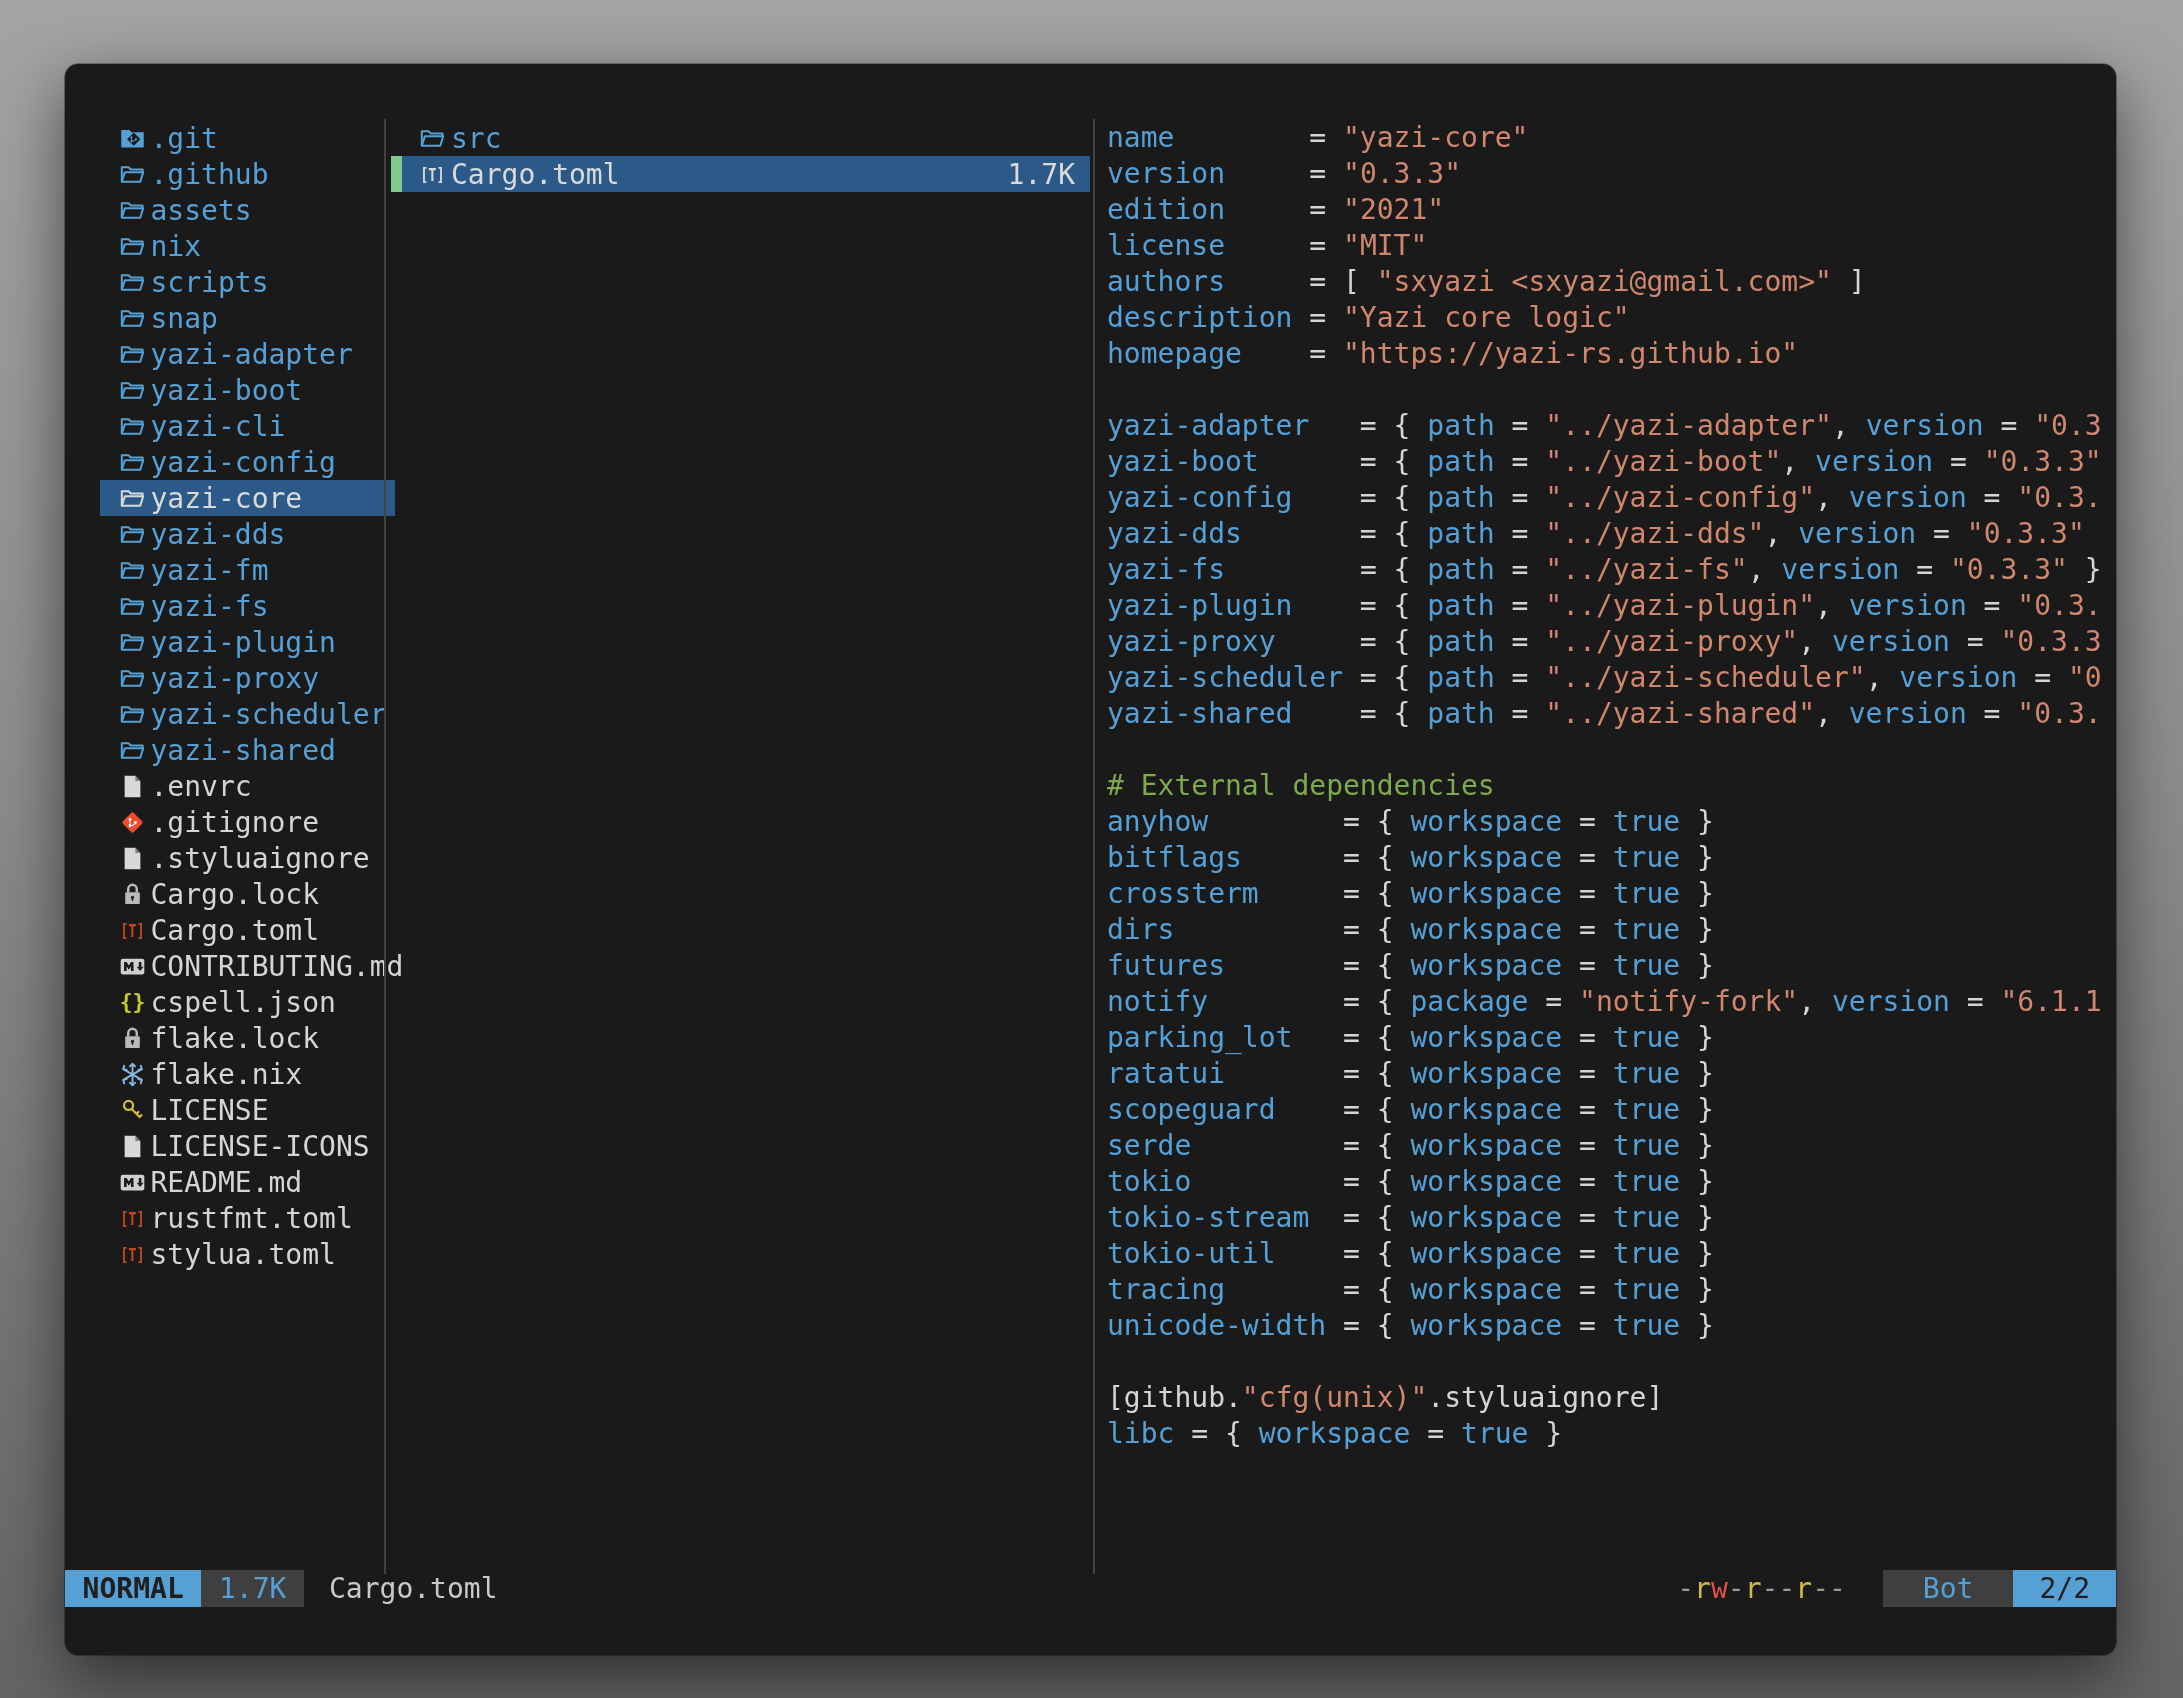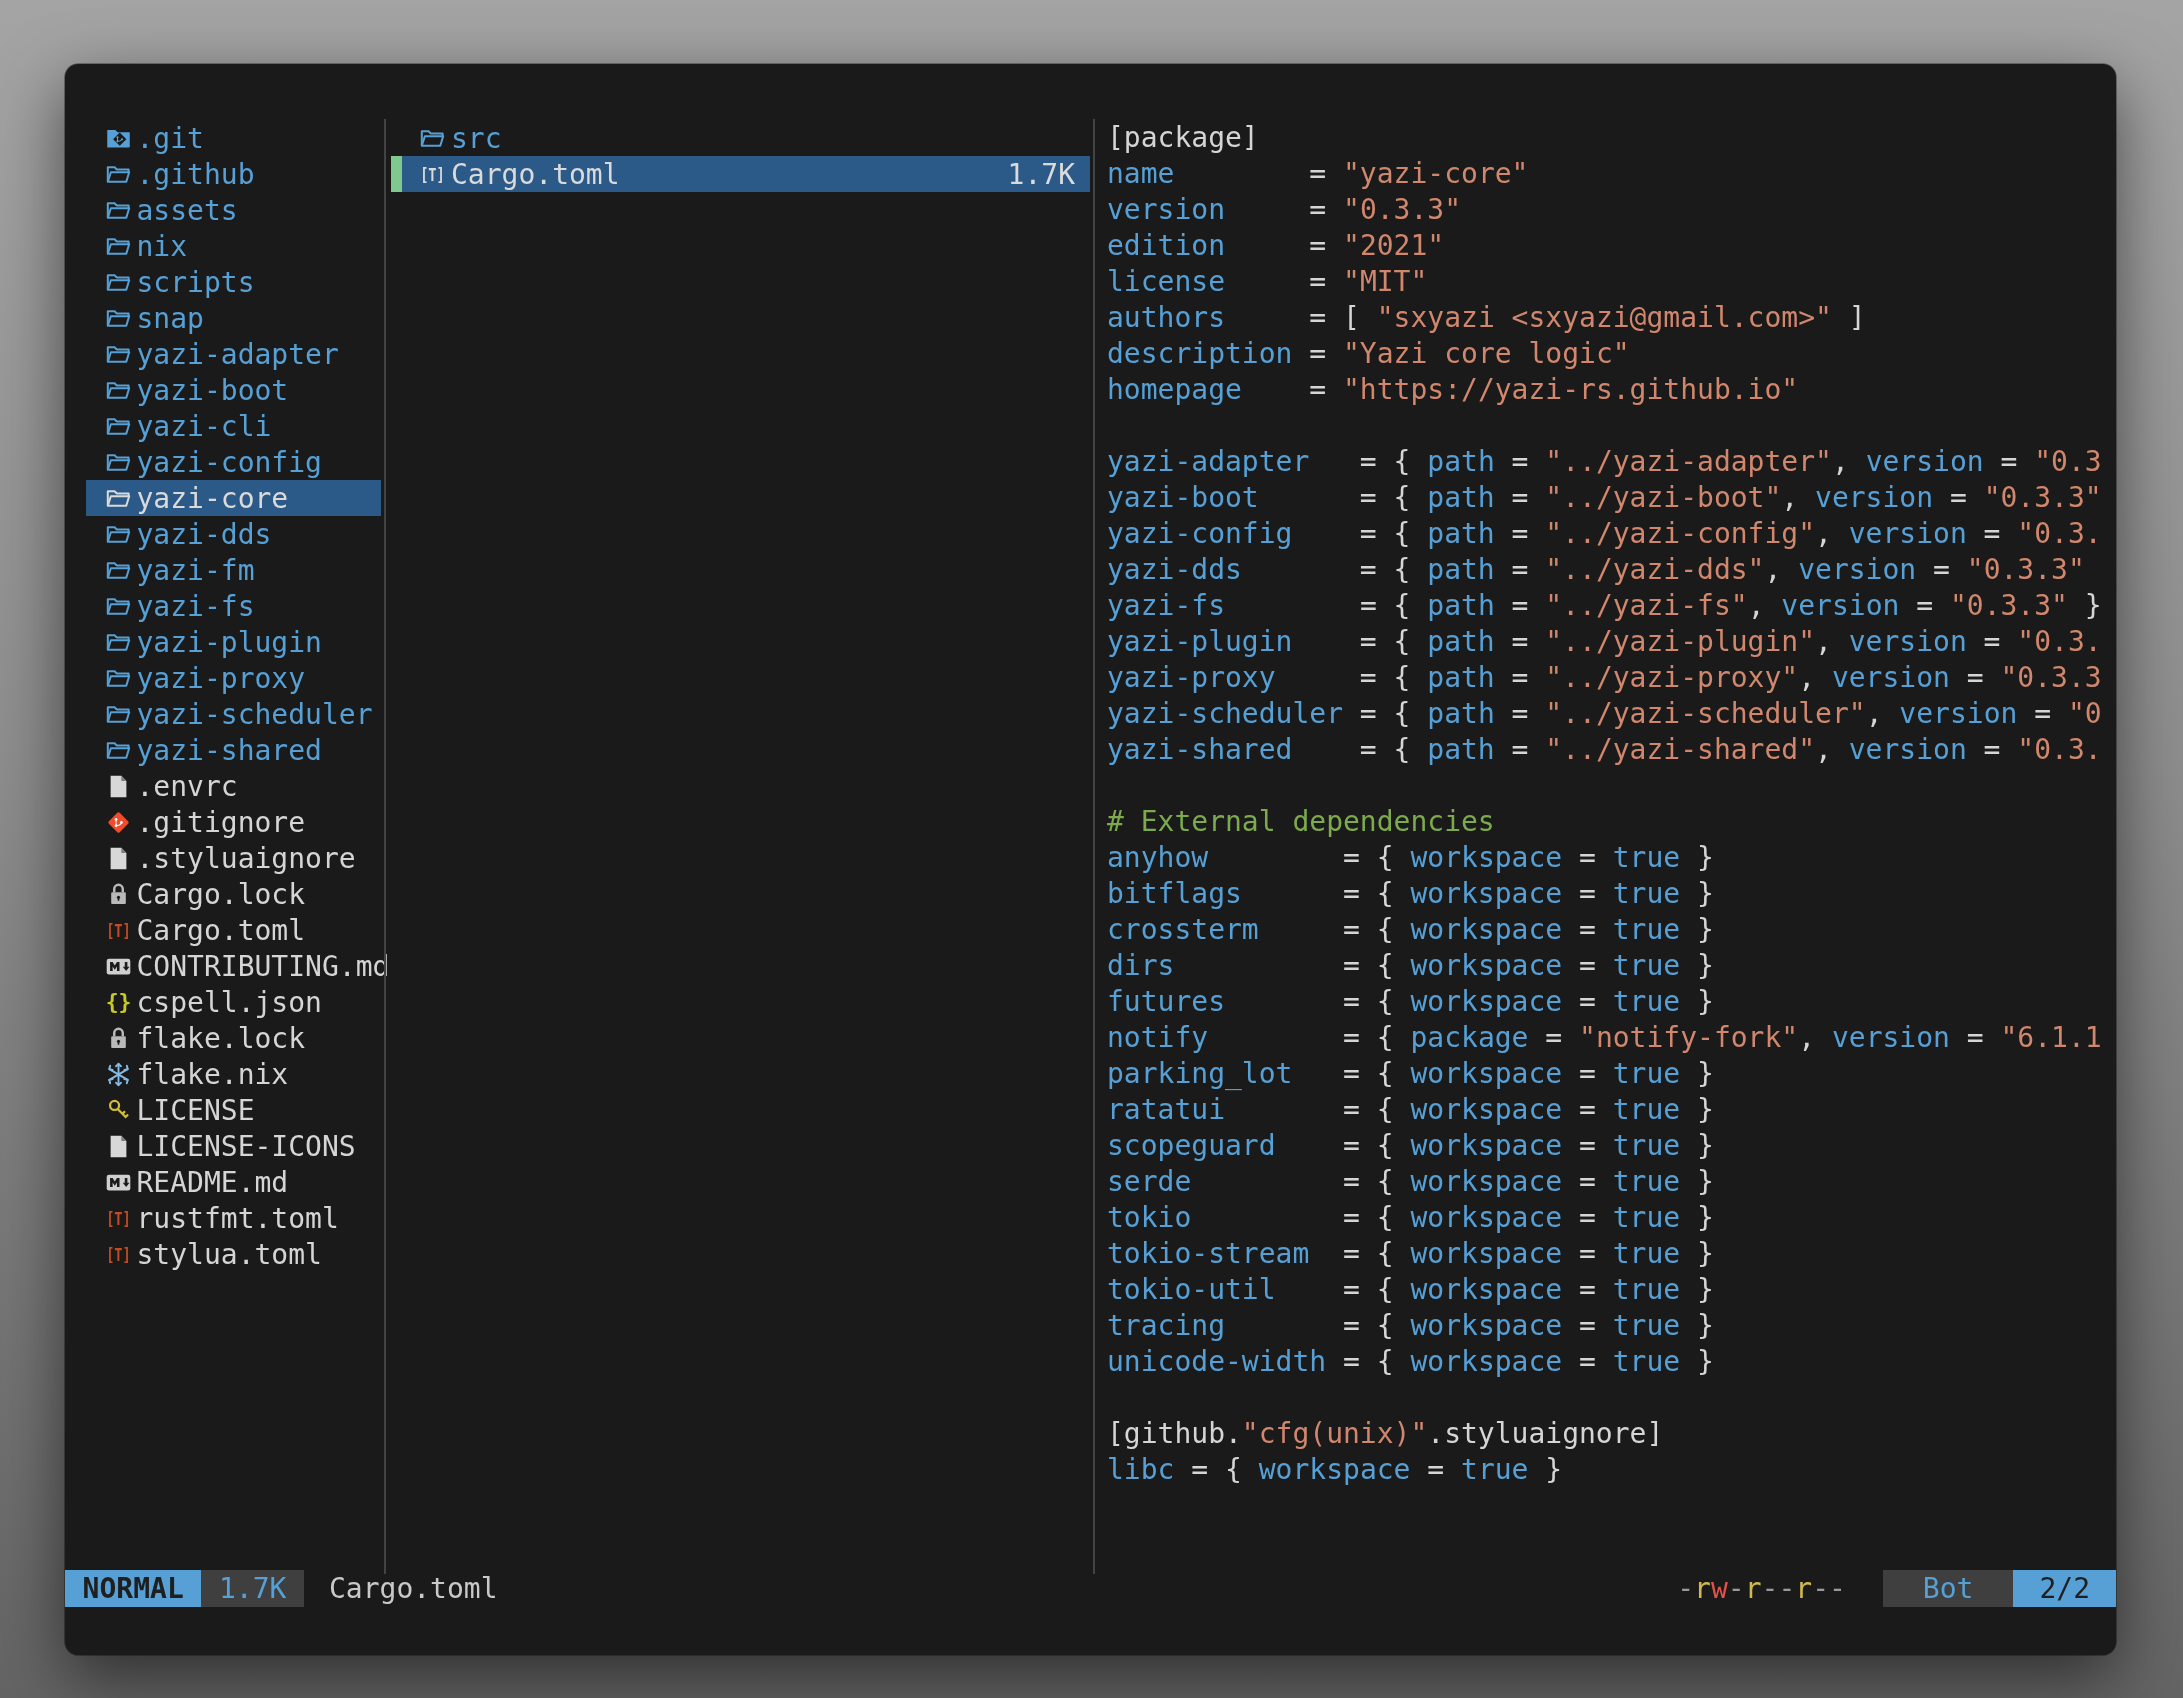--- a/index.html
+++ b/index.html
@@ -22,21 +22,21 @@
     background:var(--bg);border-radius:13.4px;
     box-shadow:0 22px 67px rgba(0,0,0,.55),0 0 0 0.8px rgba(0,0,0,.4);
     overflow:hidden;
   }
   .sep{position:absolute;top:55px;height:1455px;width:1.7px;background:var(--sep)}
   #sep1{left:319px}
   #sep2{left:1028px}
 
   
   .pane{position:absolute;top:56px}
-  #sidebar-list{left:21px;width:295px}
+  #sidebar-list{left:35px;width:295px}
   #middle-list{left:326px;width:699px}
   .frow{height:36px;display:flex;align-items:center;padding-left:18.5px;position:relative}
   #middle-list .frow{padding-left:28px;padding-right:15px}
   .frow.sel{background:var(--selBg)}
   #middle-list .frow.sel::before{
     content:"";position:absolute;left:0;top:0;bottom:0;width:11px;background:var(--bar);
   }
   .ficon{width:27px;height:27px;display:inline-flex;flex:0 0 27px;margin-right:5px}
   .ficon svg{width:100%;height:100%}
   .fname{white-space:pre}
@@ -399,21 +399,20 @@
           <svg viewBox="0 0 24 24" style="font-size:33px">
             <text x="12" y="17.5" text-anchor="middle" font-size="16" font-weight="bold" fill="currentColor" textLength="22" lengthAdjust="spacingAndGlyphs">[T]</text>
           </svg>
         </span>
         <span class="fname">Cargo.toml</span>
         <span class="fsize">1.7K</span>
       </div>
     </div>
   <div class="sep" id="sep2"></div>
   <div class="pane" id="preview">
-      <div class="line"><span class="t-p">[package]</span></div>
       <div class="line"><span class="t-k">name</span><span class="t-p">        = </span><span class="t-s">"yazi-core"</span></div>
       <div class="line"><span class="t-k">version</span><span class="t-p">     = </span><span class="t-s">"0.3.3"</span></div>
       <div class="line"><span class="t-k">edition</span><span class="t-p">     = </span><span class="t-s">"2021"</span></div>
       <div class="line"><span class="t-k">license</span><span class="t-p">     = </span><span class="t-s">"MIT"</span></div>
       <div class="line"><span class="t-k">authors</span><span class="t-p">     = [ </span><span class="t-s">"sxyazi &lt;sxyazi@gmail.com&gt;"</span><span class="t-p"> ]</span></div>
       <div class="line"><span class="t-k">description</span><span class="t-p"> = </span><span class="t-s">"Yazi core logic"</span></div>
       <div class="line"><span class="t-k">homepage</span><span class="t-p">    = </span><span class="t-s">"https://yazi-rs.github.io"</span></div>
       <div class="line"></div>
       <div class="line"><span class="t-k">yazi-adapter</span><span class="t-p">   = { </span><span class="t-k">path</span><span class="t-p"> = </span><span class="t-s">"../yazi-adapter"</span><span class="t-p">, </span><span class="t-k">version</span><span class="t-p"> = </span><span class="t-s">"0.3</span></div>
       <div class="line"><span class="t-k">yazi-boot</span><span class="t-p">      = { </span><span class="t-k">path</span><span class="t-p"> = </span><span class="t-s">"../yazi-boot"</span><span class="t-p">, </span><span class="t-k">version</span><span class="t-p"> = </span><span class="t-s">"0.3.3"</span></div>

